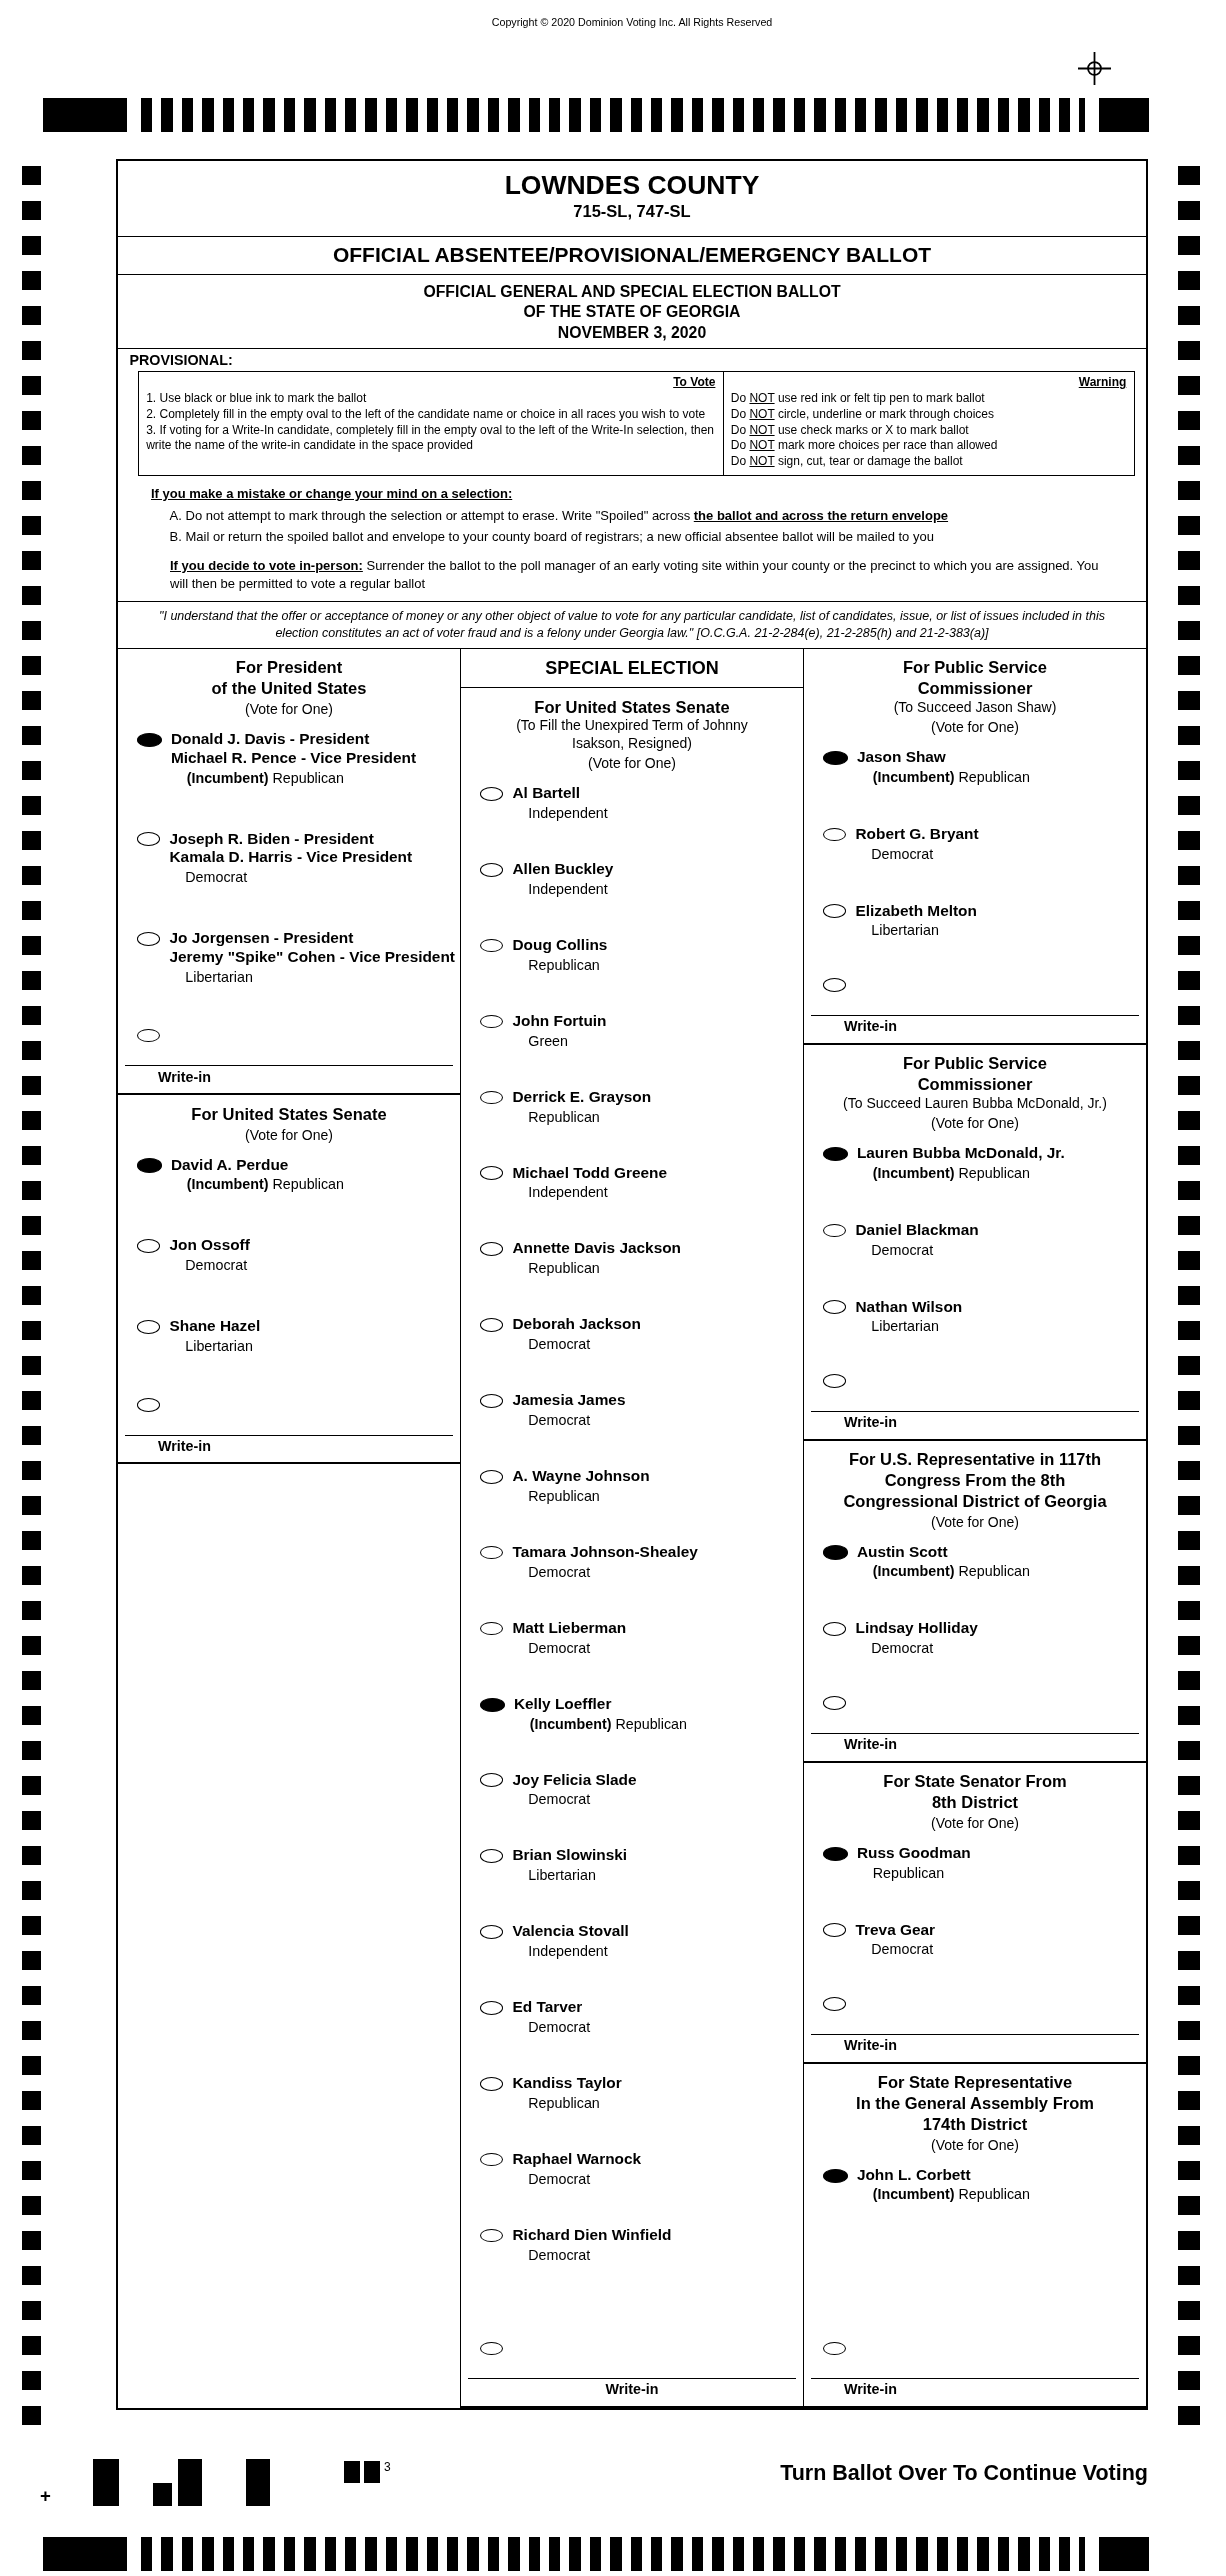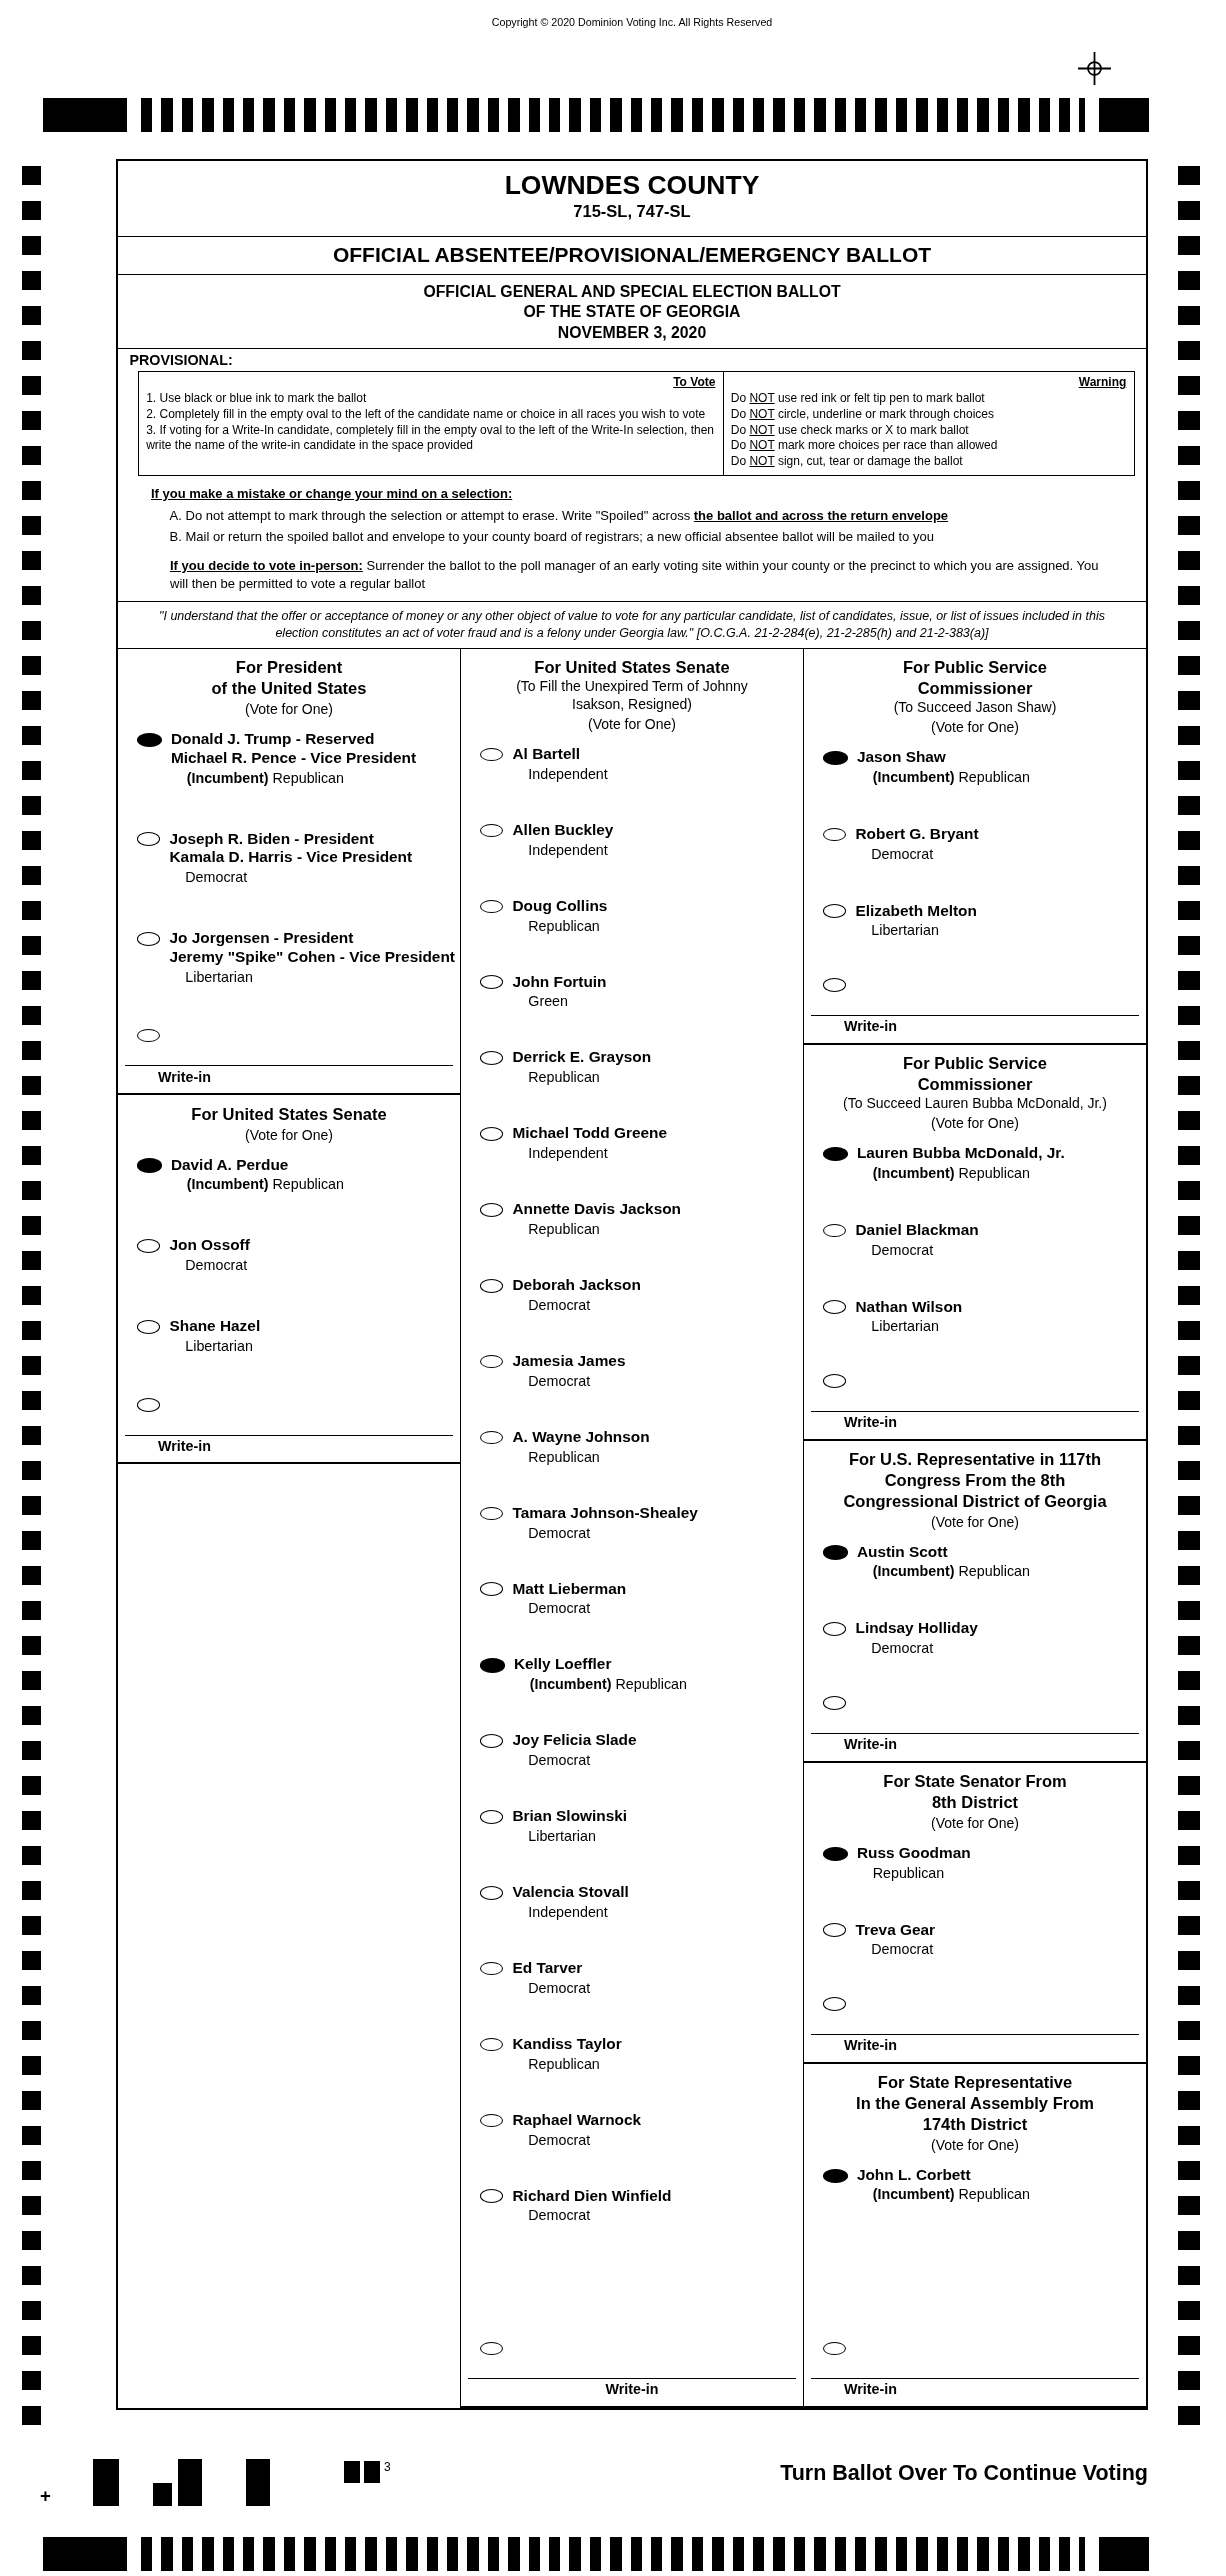--- a/index.html
+++ b/index.html
@@ -167,21 +167,21 @@
           <section class="contest">
             <header class="c-head">
               <div class="c-title">For President</div>
               <div class="c-title">of the United States</div>
               <div class="c-vote">(Vote for One)</div>
             </header>
             <div class="cands">
               <div class="cand">
                 <div class="oval filled"></div>
                 <div class="ctext">
-                  <div class="cname">Donald J. Trump - Reserved</div>
+                  <div class="cname">Donald J. Davis - President</div>
                   <div class="cname">Michael R. Pence - Vice President</div>
                   <div class="cparty"><span class="inc">(Incumbent)</span> Republican</div>
                 </div>
               </div>
               <div class="cand">
                 <div class="oval"></div>
                 <div class="ctext">
                   <div class="cname">Joseph R. Biden - President</div>
                   <div class="cname">Kamala D. Harris - Vice President</div>
                   <div class="cparty">Democrat</div>
@@ -231,20 +231,21 @@
               </div>
             </div>
             <div class="writein">
               <div class="oval"></div>
               <div class="wline"></div>
               <div class="wlabel">Write-in</div>
             </div>
           </section>
         </div>
       <div class="col col2">
+          <div class="col-banner">SPECIAL ELECTION</div>
           <section class="contest">
             <header class="c-head">
               <div class="c-title">For United States Senate</div>
               <div class="c-sub">(To Fill the Unexpired Term of Johnny</div>
               <div class="c-sub">Isakson, Resigned)</div>
               <div class="c-vote">(Vote for One)</div>
             </header>
             <div class="cands">
               <div class="cand">
                 <div class="oval"></div>

